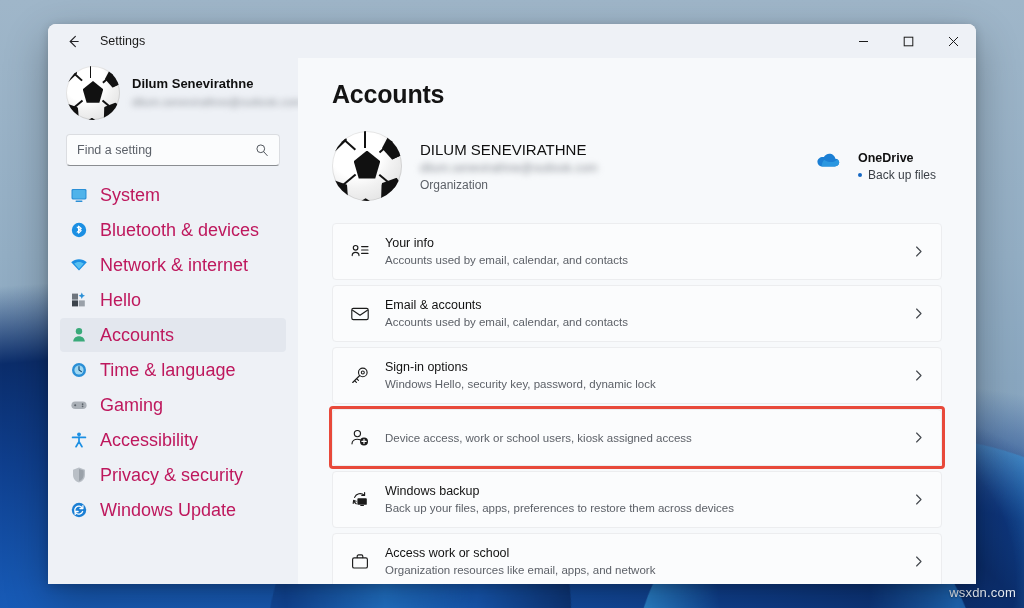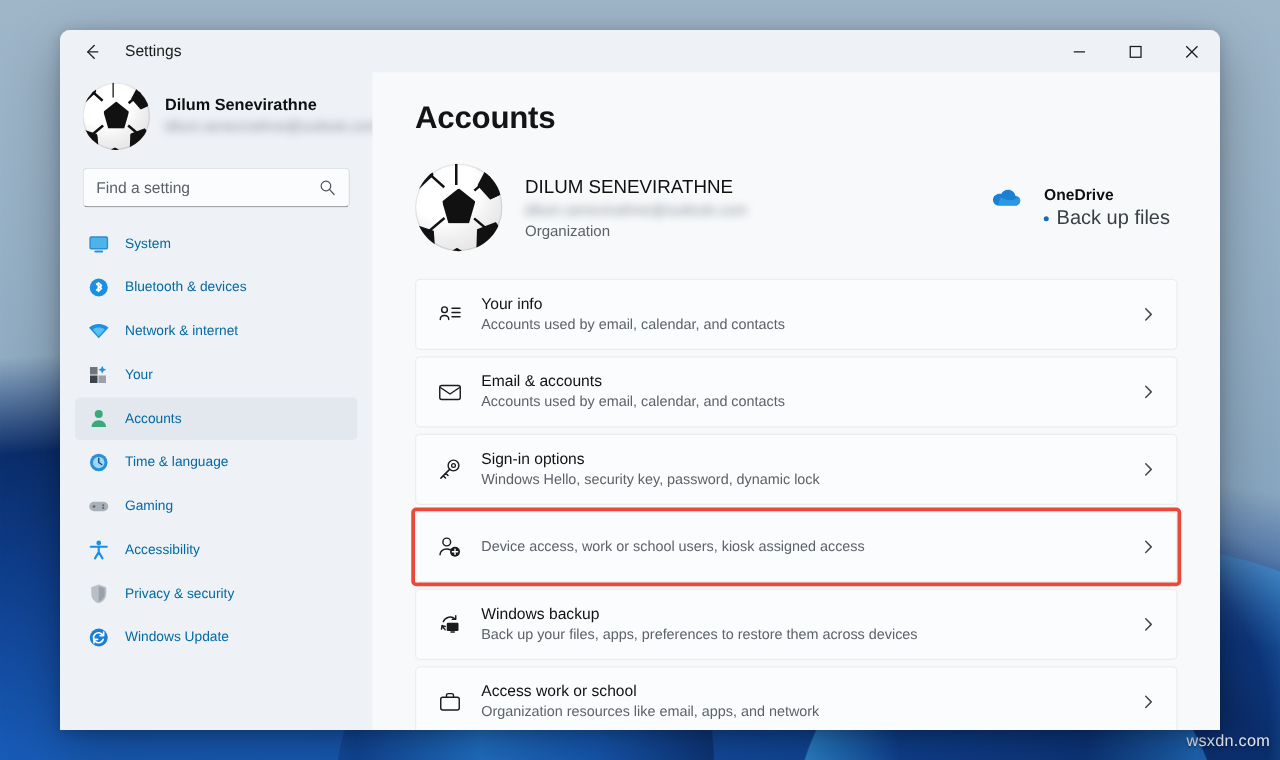--- a/index.html
+++ b/index.html
@@ -130,21 +130,21 @@
     height: 34px; display: flex; align-items: center; gap: 12px;
     padding: 0 10px; border-radius: 4px; margin-bottom: 1px;
     cursor: pointer; position: relative;
   }
   .nav-item.active { background: #e3e7ee; }
   .nav-item.active::before {
     content: ""; position: absolute; left: -6px; top: 8px;
     width: 3px; height: 18px; border-radius: 2px; background: #0067c0;
   }
   .nav-ico { width: 18px; height: 18px; flex: none; display: block; }
-  .nav-label { font-size: 11px; color: #0369a1; }
+  .nav-label { font-size: 18px; color: #be185d; }
 
   
   #content {
     flex: 1; background: #f7f9fb;
     padding: 22px 34px 0 34px; overflow: hidden; position: relative;
   }
   #page-title { font-size: 25px; font-weight: 600; color: #141414; letter-spacing: -.2px; }
 
   #acct-header {
     display: flex; align-items: center; margin-top: 22px; margin-bottom: 22px;
@@ -152,21 +152,21 @@
   #acct-header .ball { width: 70px; height: 70px; }
   #acct-meta { margin-left: 18px; }
   #acct-name { font-size: 15px; color: #101010; line-height: 1.35; }
   #acct-email { font-size: 12px; }
   #acct-role { font-size: 12px; color: #5d6168; margin-top: 2px; }
   #onedrive {
     margin-left: auto; display: flex; align-items: flex-start; gap: 18px; padding-right: 6px;
   }
   #onedrive-title { font-size: 12.5px; font-weight: 600; color: #101010; }
   #onedrive-link {
-    font-size: 16px; color: #3a3f46; margin-top: 3px;
+    font-size: 12px; color: #3a3f46; margin-top: 3px;
     display: flex; align-items: center; gap: 6px; cursor: pointer;
   }
   #onedrive-link .dot {
     width: 4px; height: 4px; border-radius: 50%; background: #1668c3; flex: none;
   }
 
   #rows { display: flex; flex-direction: column; gap: 5px; }
   .row {
     background: #fbfcfd; border: 1px solid #ecedef; border-radius: 4px;
     height: 57px; display: flex; align-items: center;
@@ -285,21 +285,21 @@
         </div>
 
 
         <div class="nav-item">
           <svg class="nav-ico" viewBox="0 0 18 18">
             <rect x="2" y="2.6" width="6" height="6" fill="#6e757d"></rect>
             <rect x="2" y="9.4" width="6" height="6" fill="#3c434b"></rect>
             <rect x="8.8" y="9.4" width="6" height="6" fill="#9aa1a9"></rect>
             <path d="M11.8 1.6l1 2.2 2.2 1-2.2 1-1 2.2-1-2.2-2.2-1 2.2-1 1-2.2z" fill="#2a8fd6"></path>
           </svg>
-          <span class="nav-label">Your</span>
+          <span class="nav-label">Hello</span>
         </div>
 
         <div class="nav-item active">
           <svg class="nav-ico" viewBox="0 0 18 18">
             <circle cx="9" cy="5.2" r="3.2" fill="#3aaa7a"></circle>
             <path d="M3.2 15.6c0-3.2 2.6-5.4 5.8-5.4s5.8 2.2 5.8 5.4H3.2z" fill="#3aaa7a"></path>
           </svg>
           <span class="nav-label">Accounts</span>
         </div>
 

